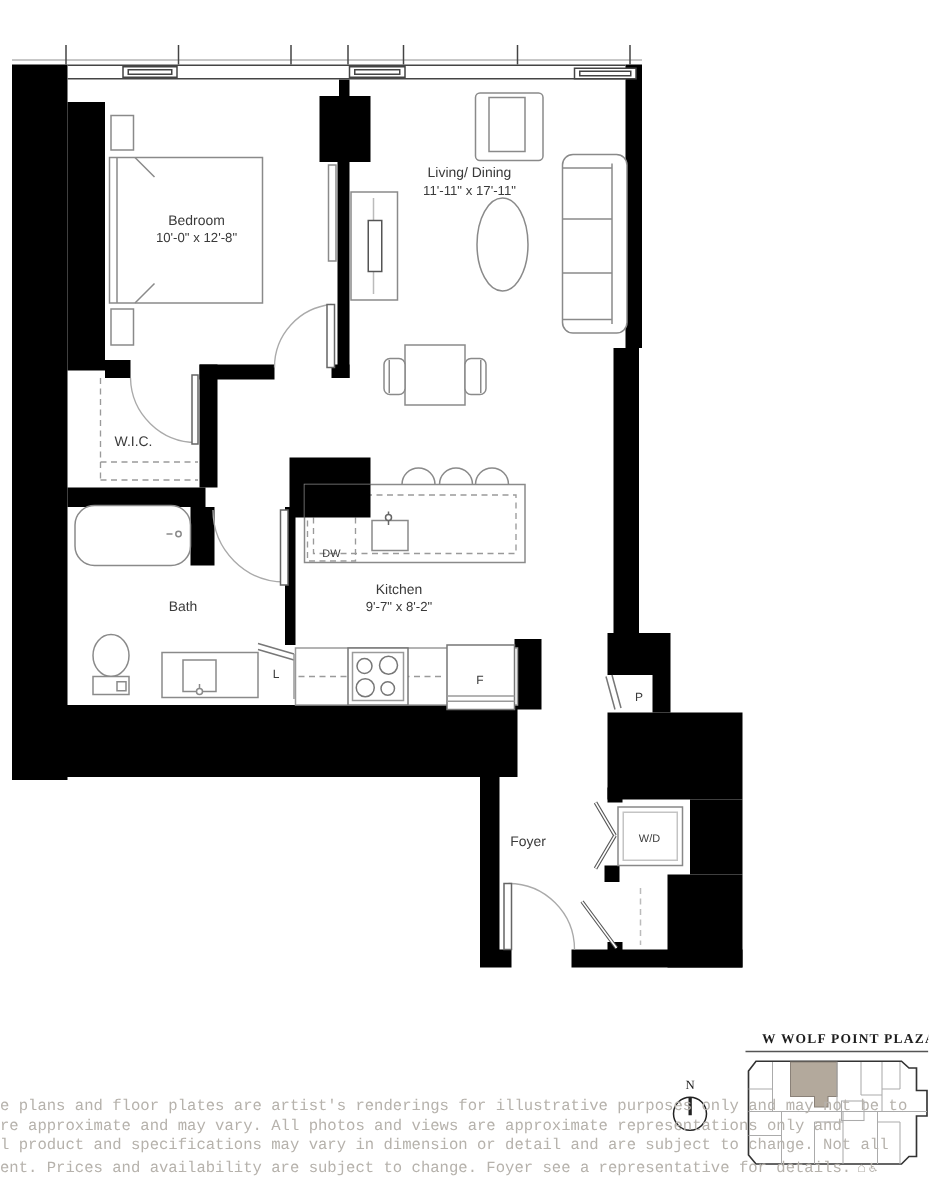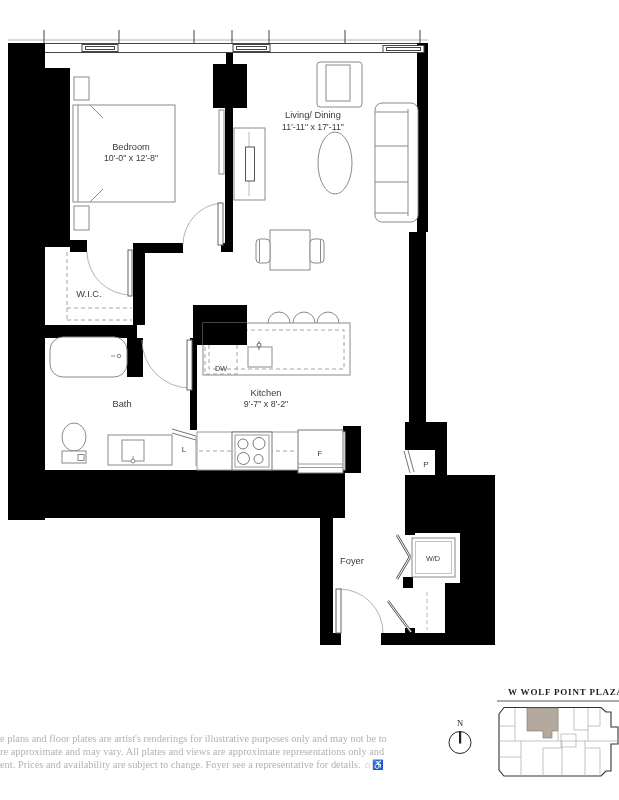--- a/index.html
+++ b/index.html
@@ -8,21 +8,21 @@
   svg{position:absolute;left:0;top:0;}
   svg text{font-family:"Liberation Sans",sans-serif;fill:#3a3a3a;}
   .room-name{font-size:9.3px;}
   .room-dims{font-size:8.8px;}
   .fixture-label{font-size:8px;}
   .fixture-label-sm{font-size:7.3px;}
   .keyplan-title{font-family:"Liberation Serif",serif;font-size:9px;font-weight:600;
                  letter-spacing:0.8px;fill:#1d1d1d;}
   .compass-n{font-family:"Liberation Serif",serif;font-size:8.5px;fill:#1d1d1d;}
   .disclaimer{position:absolute;left:0;top:732px;width:447px;
-              font-family:Liberation Serif, serif;font-size:10.4px;line-height:13.2px;
+              font-family:Liberation Mono, monospace;font-size:10.4px;line-height:13.2px;
               color:#b6b2ac;white-space:nowrap;}
   .disclaimer .icons{display:inline-block;font-size:9.5px;letter-spacing:2px;margin-left:4px;}
 </style>
 </head>
 <body>
 
 <div class="page">
 
 <svg width="619" height="800" viewBox="0 0 619 800">
 
@@ -221,19 +221,20 @@
     <g>
       <text x="460" y="726" text-anchor="middle" class="compass-n">N</text>
       <circle cx="460" cy="742.5" r="11" fill="none" stroke="#222" stroke-width="1"></circle>
       <rect x="459" y="731.5" width="2.2" height="12" fill="#222"></rect>
     </g>
   </g>
 </svg>
 
 <div class="disclaimer">
   <div><span>e plans and floor plates are artist's renderings for illustrative purposes only and may not be to</span></div>
-  <div><span>re approximate and may vary. All plates and views are approximate representations only and</span></div>
+  <div><span>re approximate and may vary. All photos and views are approximate representations only and</span></div>
+  <div><span>l product and specifications may vary in dimension or detail and are subject to change. Not all</span></div>
   <div>
     <span>ent. Prices and availability are subject to change. Foyer see a representative for details.</span><span class="icons"><span>⌂</span><span>♿</span></span>
   </div>
 </div>
 
 </div>
 
 </body></html>

